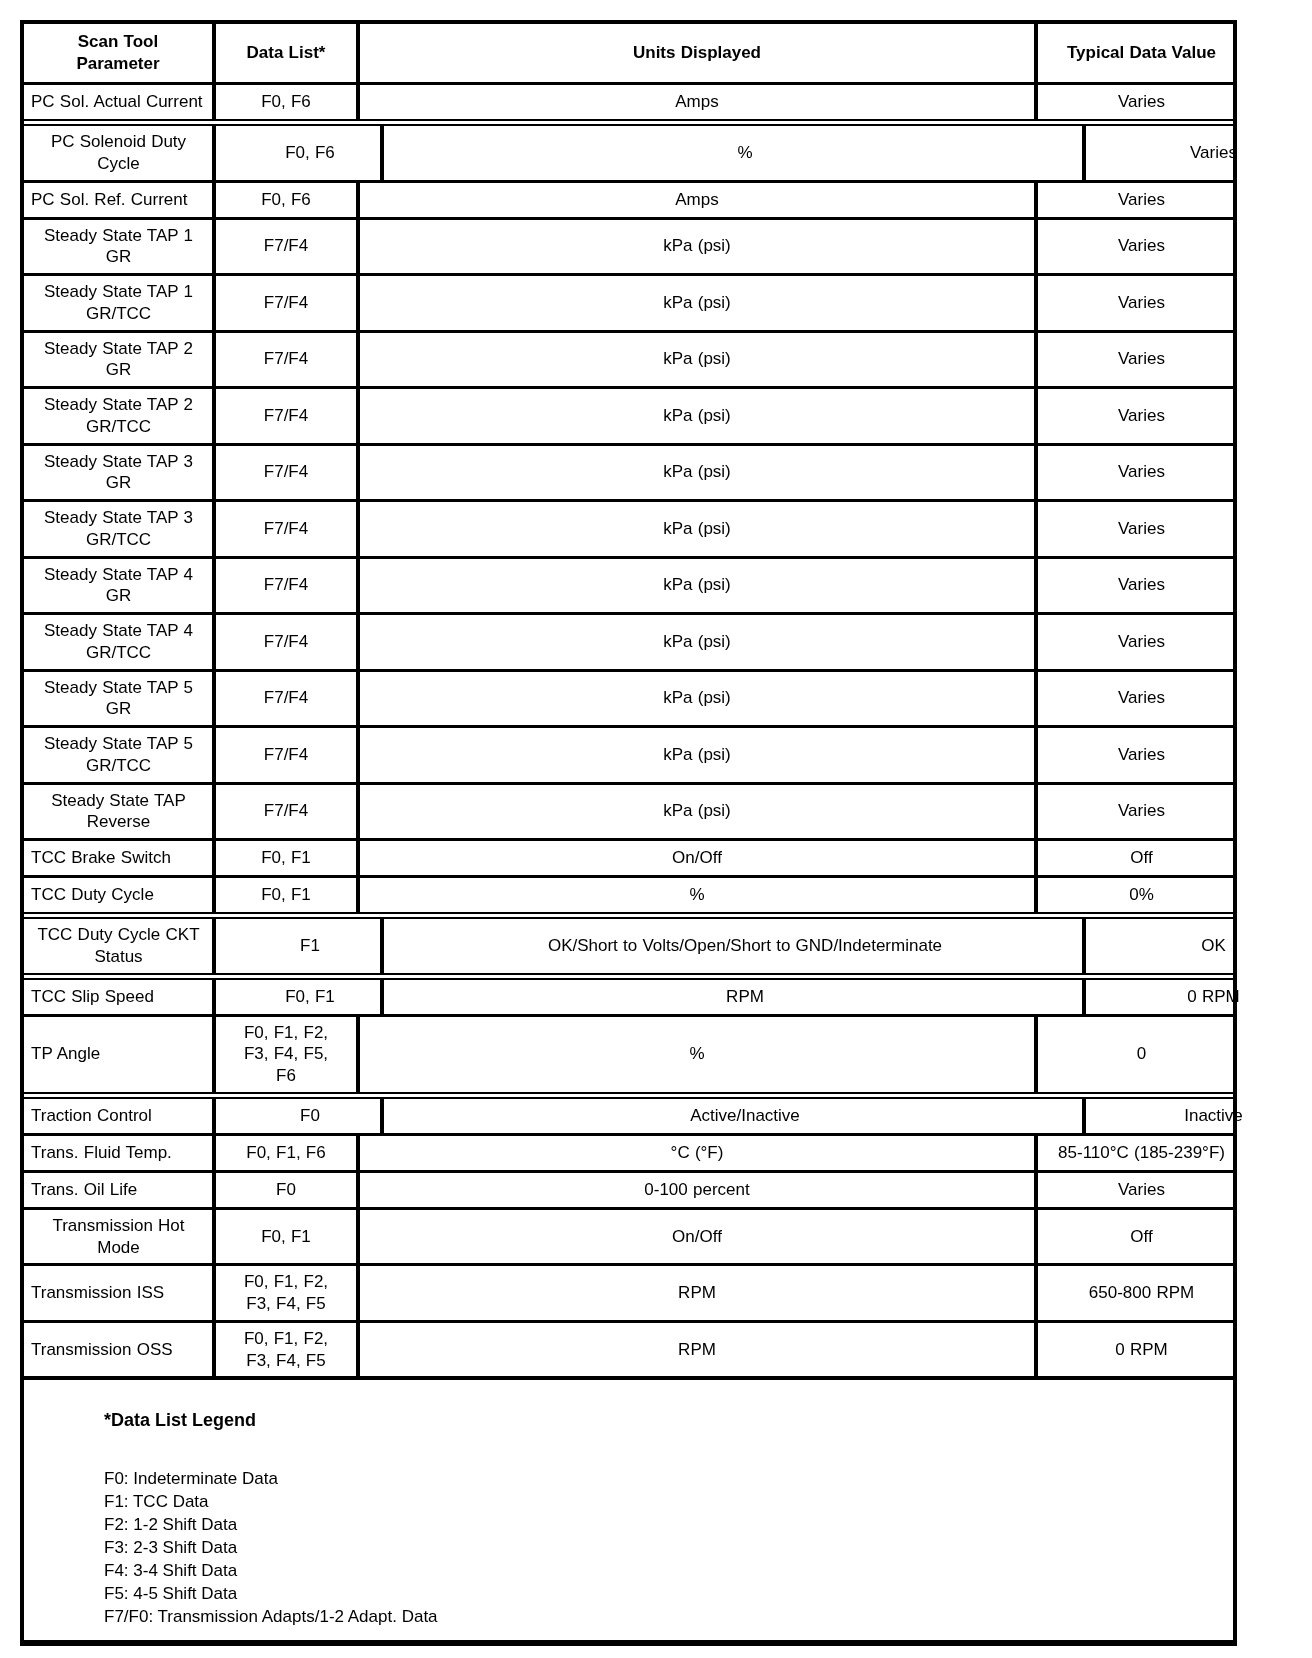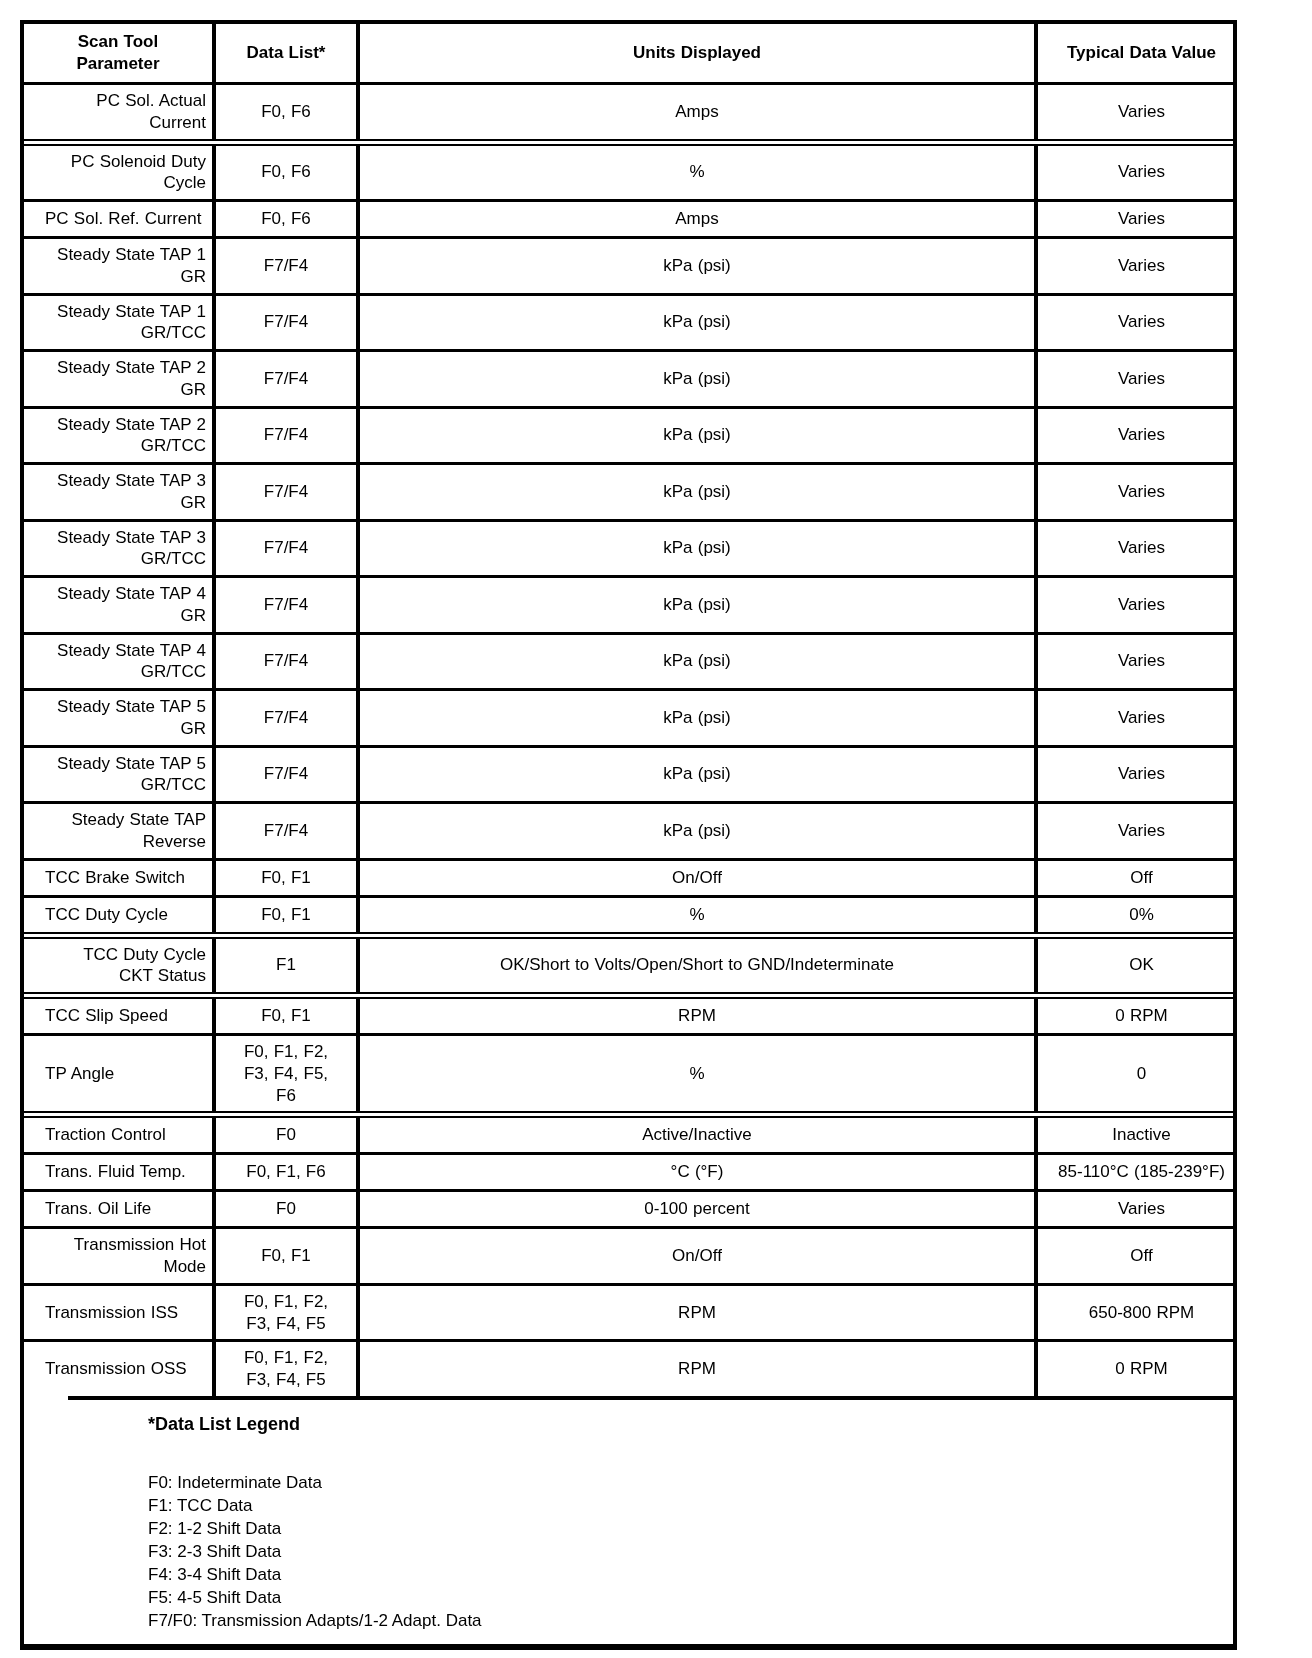--- a/index.html
+++ b/index.html
@@ -31,59 +31,59 @@
   }
   .row {
     display: grid;
     grid-template-columns: 192px 144px 678px 195px;
   }
   .data-row {
     border-top: 3px solid #000;
   }
   .data-row.sep-double {
     border-top: 7px double #000;
+    gap: 24px;
   }
   .cell {
     box-sizing: border-box;
     display: flex;
     align-items: center;
     justify-content: center;
     text-align: center;
     padding: 5px 8px;
     border-right: 4px solid #000;
     font-size: 17px;
     line-height: 1.28;
     min-height: 34px;
     word-spacing: 0.5px;
   }
   .cell.last { border-right: none; }
   .c-param {
     justify-content: flex-start;
-    text-align: right;
-    padding-left: 21px;
+    text-align: center;
+    padding-left: 7px;
     padding-right: 6px;
   }
   .c-list  { padding-left: 18px; padding-right: 18px; }
   .c-value { padding-left: 14px; padding-right: 2px; }
   .header-row { border-top: none; }
   .header-row .cell {
     font-weight: bold;
     min-height: 58px;
     justify-content: center;
     text-align: center;
   }
   .header-row .c-param {
     padding-left: 20px;
     padding-right: 20px;
   }
   .legend {
     border-top: 4px solid #000;
-    padding: 14px 20px 12px 80px;
+    padding: 30px 20px 12px 80px;
     box-sizing: border-box;
-    margin-left: 44px;
   }
   .legend-title {
     font-weight: bold;
     font-size: 18px;
     margin-bottom: 36px;
   }
   .legend-item {
     font-size: 17px;
     line-height: 23px;
   }

